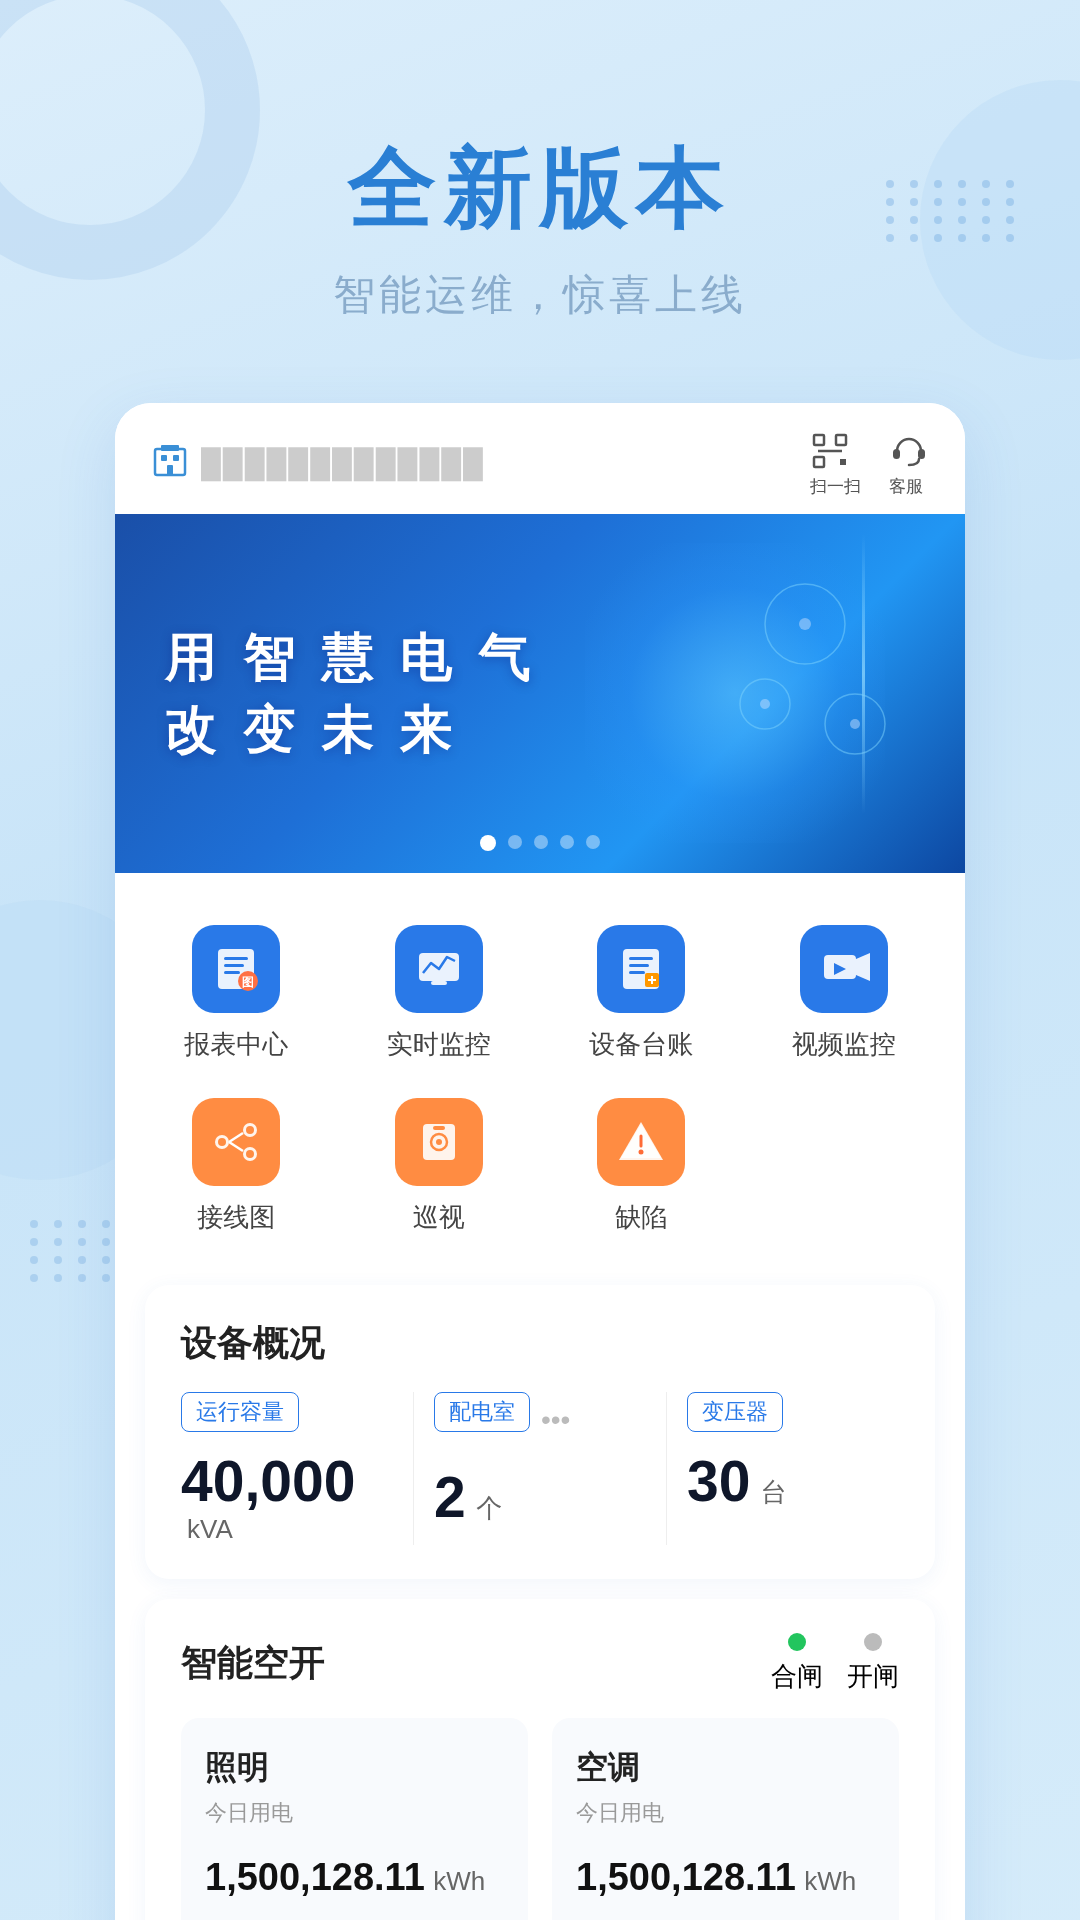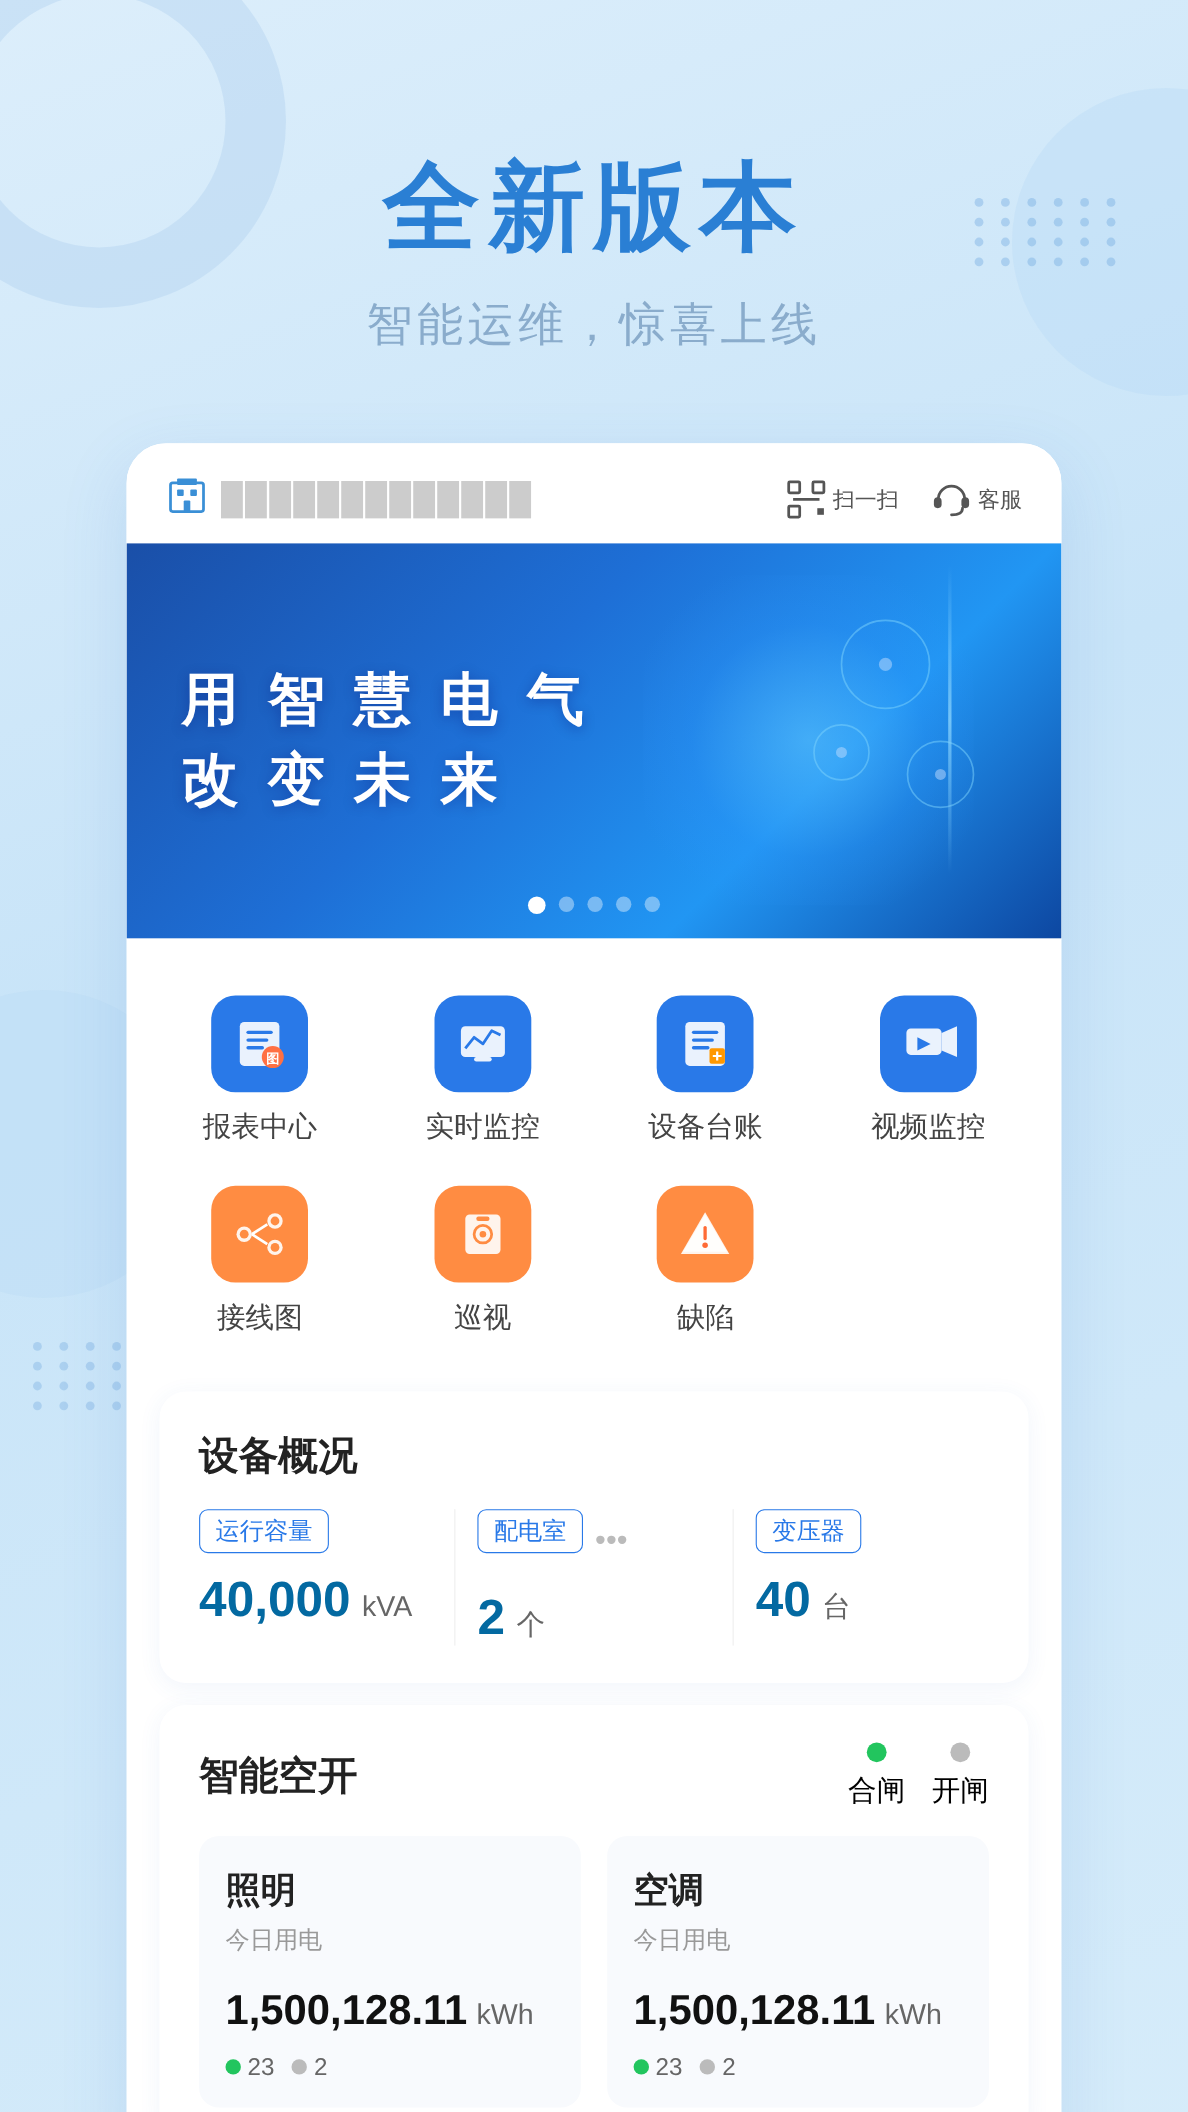--- a/index.html
+++ b/index.html
@@ -123,25 +123,25 @@
       color: #ccc;
       letter-spacing: 2px;
     }
     .app-header-right {
       display: flex;
       align-items: center;
       gap: 28px;
     }
     .header-action {
       display: flex;
-      flex-direction: row;
-      align-items: center;
+      flex-direction: column;
+      align-items: flex-start;
       gap: 4px;
       color: #555;
-      font-size: 20px;
+      font-size: 17px;
     }
     .header-action svg {
       width: 40px; height: 40px;
     }
 
     
     .banner {
       width: 100%;
       height: 359px;
       background: linear-gradient(135deg, #1a4fa8 0%, #1e6fd6 40%, #2196f3 70%, #0d47a1 100%);
@@ -262,23 +262,23 @@
     .stat-badge {
       display: inline-block;
       border: 1.5px solid #2979e8;
       border-radius: 8px;
       padding: 4px 14px;
       font-size: 22px;
       color: #2979e8;
       margin-bottom: 16px;
     }
     .stat-value {
-      font-size: 45px;
+      font-size: 57px;
       font-weight: 700;
-      color: #0369a1;
+      color: #0f172a;
     }
     .stat-unit {
       font-size: 26px;
       color: #666;
       margin-left: 6px;
     }
     .stat-more {
       color: #bbb;
       font-size: 28px;
       align-self: center;
@@ -607,21 +607,21 @@
         </div>
         <div>
           <span class="stat-value">2</span>
           <span class="stat-unit">个</span>
         </div>
       </div>
       <div class="stat-divider"></div>
       <div class="stat-item">
         <div class="stat-badge">变压器</div>
         <div>
-          <span class="stat-value">40</span>
+          <span class="stat-value">30</span>
           <span class="stat-unit">台</span>
         </div>
       </div>
     </div>
   </div>
 
   <div class="smart-section">
     <div class="smart-header">
       <div class="smart-title">智能空开</div>
       <div class="smart-toggles">

